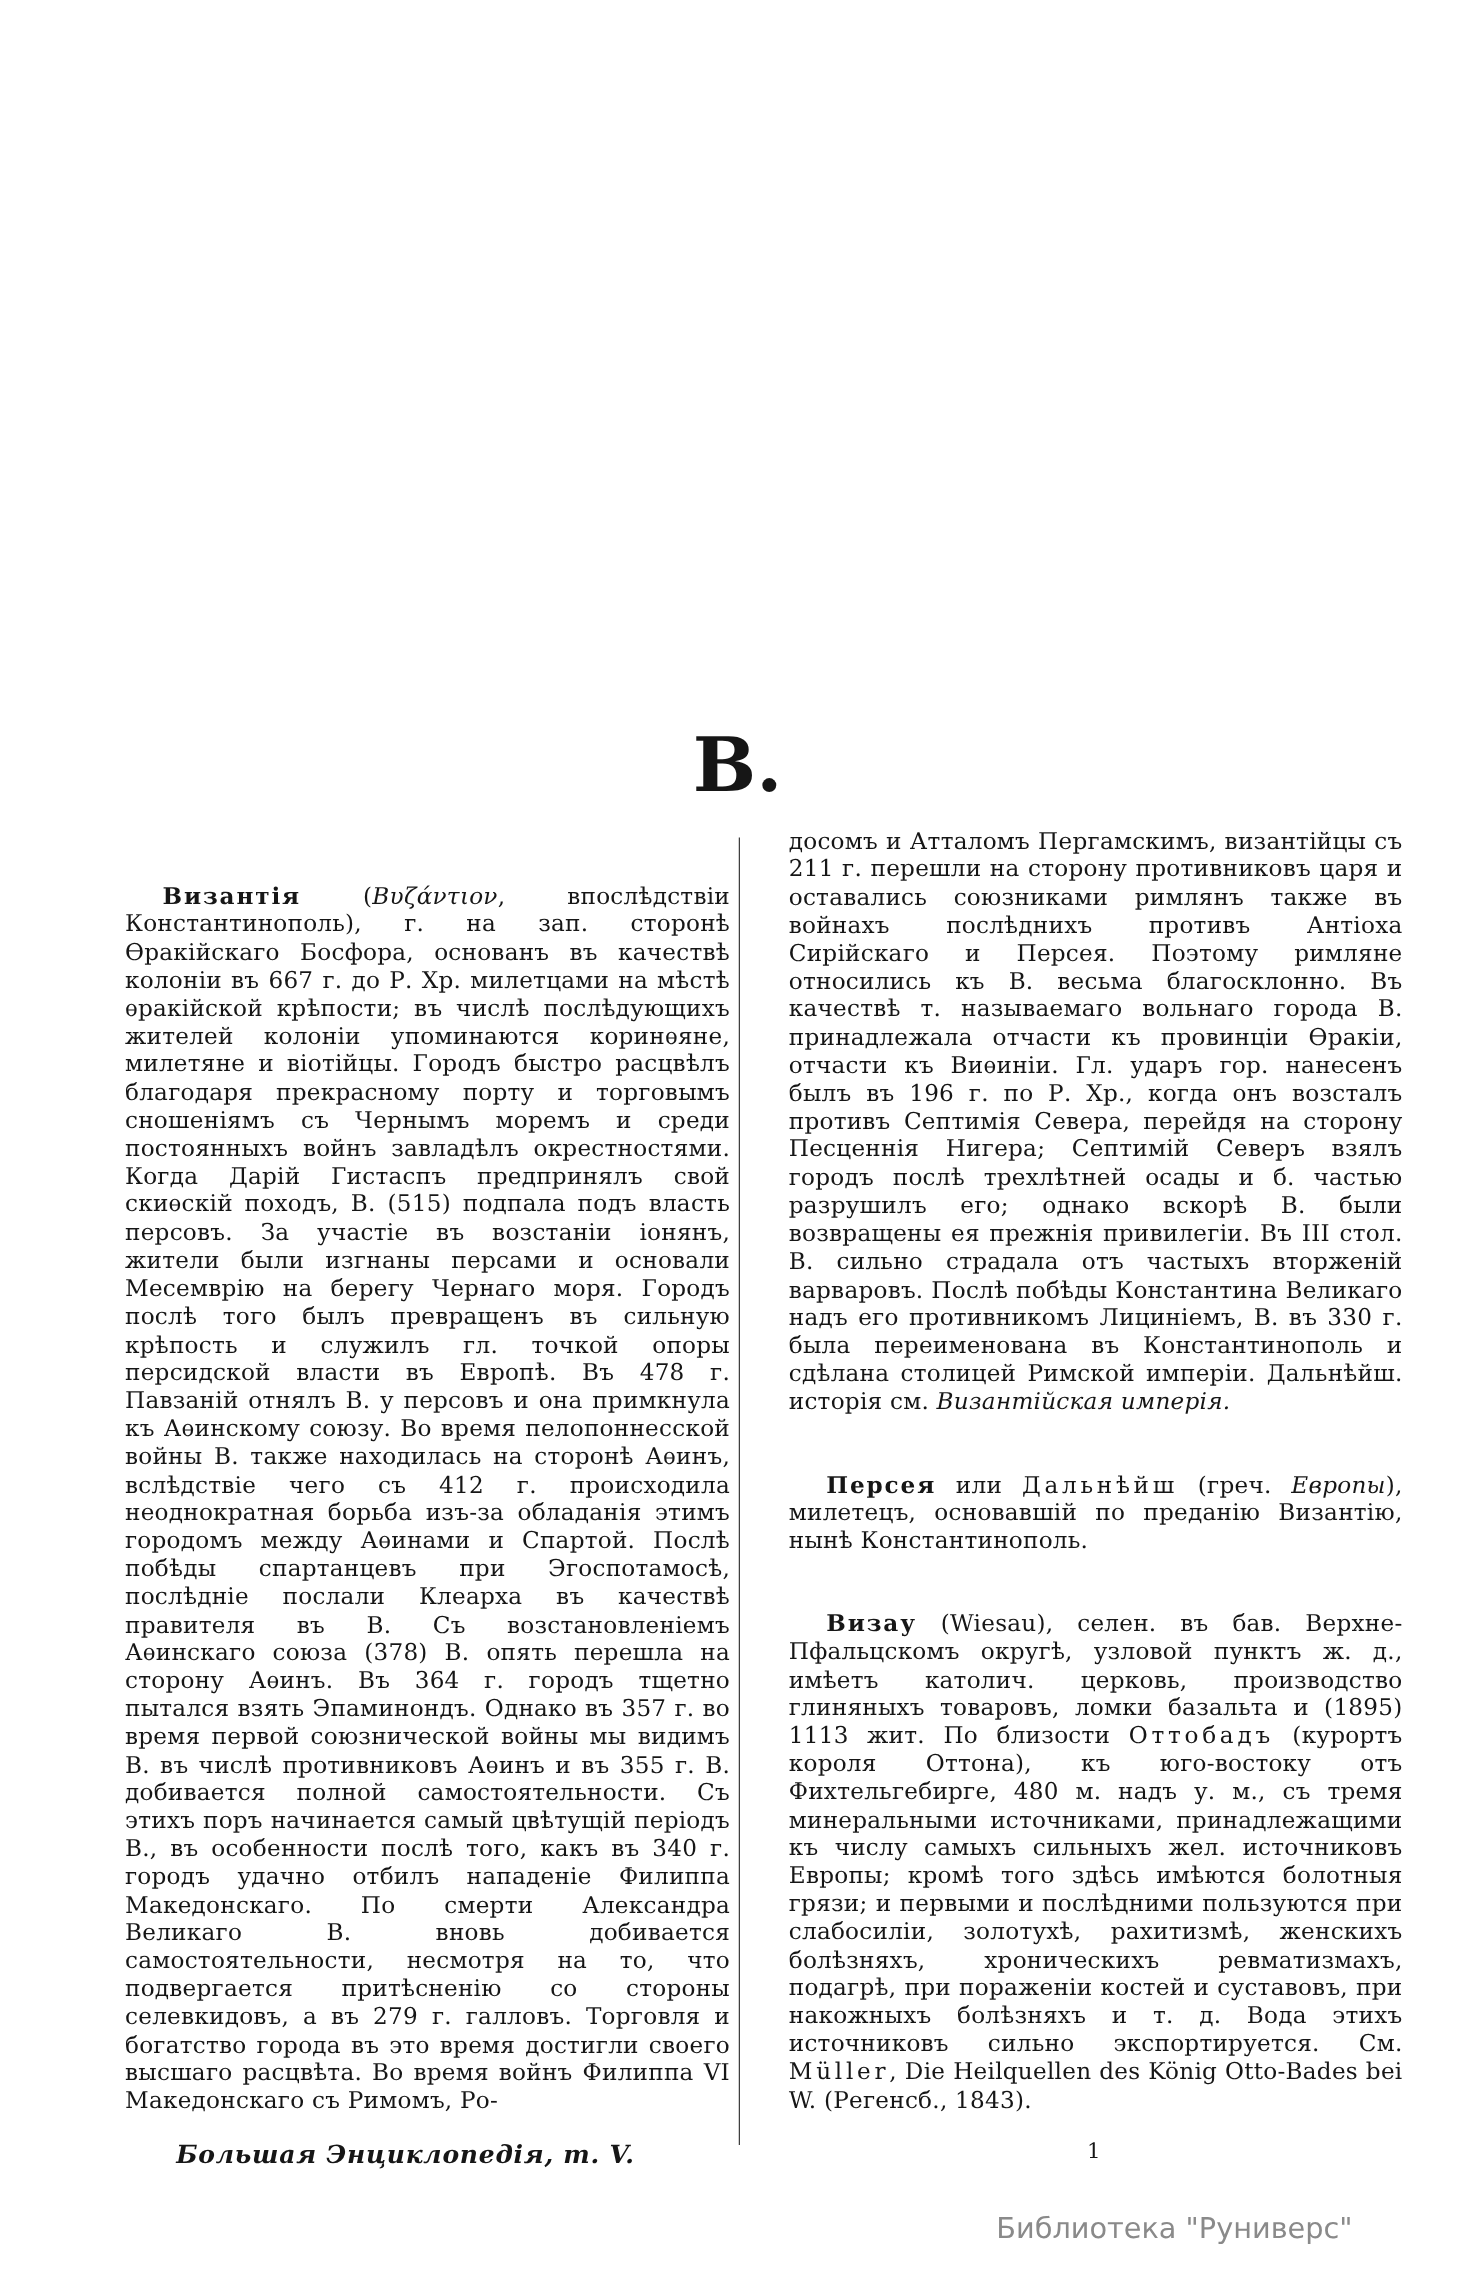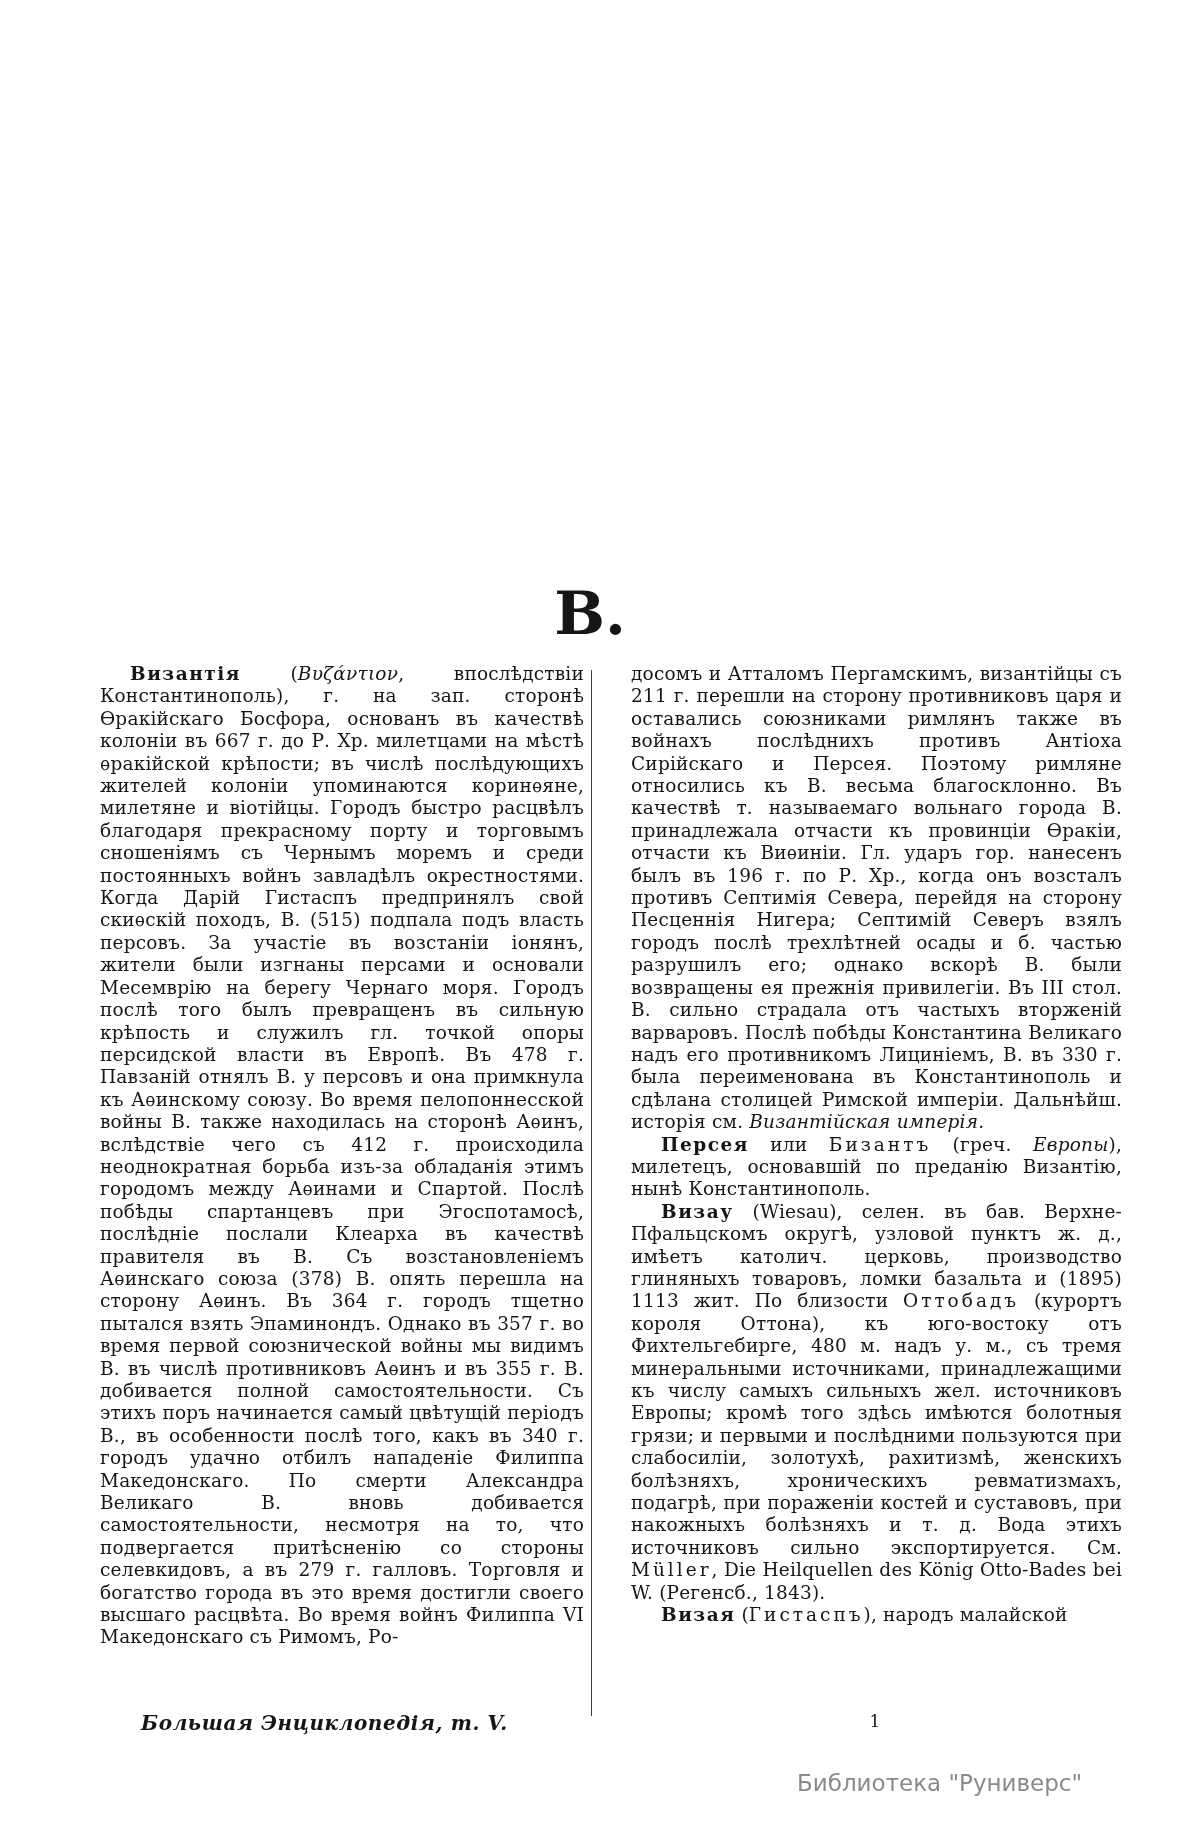--- a/index.html
+++ b/index.html
@@ -24,21 +24,21 @@
     top: 663px;
     text-align: justify;
     font-size: 18.5px;
     line-height: 22.4px;
     letter-spacing: 0.2px;
     overflow: hidden;
   }
   .col-left  { left: 100px; width: 484px; height: 1052px; }
   .col-right { left: 631px; width: 491px; height: 1064px; }
   .col p { margin: 0; }
-  p.entry { text-indent: 30px; }
+  p.entry { text-indent: 30px; margin-top: 44px; }
   p.continuation { text-indent: 0; }
   .hw { font-weight: 700; letter-spacing: 1.5px; }
   .sp { letter-spacing: 3px; }
   .it { font-style: italic; }
   .divider {
     position: absolute;
     left: 591px; top: 670px;
     width: 1px; height: 1046px;
     background: #3f3f3f;
   }
@@ -74,21 +74,21 @@
 
   <div class="col col-left">
     <p class="entry"><span class="hw">Византія</span><span> (</span><span class="it">Βυζάντιον</span><span>, впослѣдствіи Константинополь), г. на зап. сторонѣ Ѳракійскаго Босфора, основанъ въ качествѣ колоніи въ 667 г. до Р. Хр. милетцами на мѣстѣ ѳракійской крѣпости; въ числѣ послѣдующихъ жителей колоніи упоминаются коринѳяне, милетяне и віотійцы. Городъ быстро расцвѣлъ благодаря прекрасному порту и торговымъ сношеніямъ съ Чернымъ моремъ и среди постоянныхъ войнъ завладѣлъ окрестностями. Когда Дарій Гистаспъ предпринялъ свой скиѳскій походъ, В. (515) подпала подъ власть персовъ. За участіе въ возстаніи іонянъ, жители были изгнаны персами и основали Месемврію на берегу Чернаго моря. Городъ послѣ того былъ превращенъ въ сильную крѣпость и служилъ гл. точкой опоры персидской власти въ Европѣ. Въ 478 г. Павзаній отнялъ В. у персовъ и она примкнула къ Аѳинскому союзу. Во время пелопоннесской войны В. также находилась на сторонѣ Аѳинъ, вслѣдствіе чего съ 412 г. происходила неоднократная борьба изъ-за обладанія этимъ городомъ между Аѳинами и Спартой. Послѣ побѣды спартанцевъ при Эгоспотамосѣ, послѣдніе послали Клеарха въ качествѣ правителя въ В. Съ возстановленіемъ Аѳинскаго союза (378) В. опять перешла на сторону Аѳинъ. Въ 364 г. городъ тщетно пытался взять Эпаминондъ. Однако въ 357 г. во время первой союзнической войны мы видимъ В. въ числѣ противниковъ Аѳинъ и въ 355 г. В. добивается полной самостоятельности. Съ этихъ поръ начинается самый цвѣтущій періодъ В., въ особенности послѣ того, какъ въ 340 г. городъ удачно отбилъ нападеніе Филиппа Македонскаго. По смерти Александра Великаго В. вновь добивается самостоятельности, несмотря на то, что подвергается притѣсненію со стороны селевкидовъ, а въ 279 г. галловъ. Торговля и богатство города въ это время достигли своего высшаго расцвѣта. Во время войнъ Филиппа VI Македонскаго съ Римомъ, Ро-</span></p>
   </div>
 
   <div class="divider"></div>
 
   <div class="col col-right">
     <p class="continuation"><span>досомъ и Атталомъ Пергамскимъ, византійцы съ 211 г. перешли на сторону противниковъ царя и оставались союзниками римлянъ также въ войнахъ послѣднихъ противъ Антіоха Сирійскаго и Персея. Поэтому римляне относились къ В. весьма благосклонно. Въ качествѣ т. называемаго вольнаго города В. принадлежала отчасти къ провинціи Ѳракіи, отчасти къ Виѳиніи. Гл. ударъ гор. нанесенъ былъ въ 196 г. по Р. Хр., когда онъ возсталъ противъ Септимія Севера, перейдя на сторону Песценнія Нигера; Септимій Северъ взялъ городъ послѣ трехлѣтней осады и б. частью разрушилъ его; однако вскорѣ В. были возвращены ея прежнія привилегіи. Въ III стол. В. сильно страдала отъ частыхъ вторженій варваровъ. Послѣ побѣды Константина Великаго надъ его противникомъ Лициніемъ, В. въ 330 г. была переименована въ Константинополь и сдѣлана столицей Римской имперіи. Дальнѣйш. исторія см. </span><span class="it">Византійская имперія.</span></p>
 
-    <p class="entry"><span class="hw">Персея</span><span> или </span><span class="sp">Бизантъ</span><span> (греч. </span><span class="it">Европы</span><span>), милетецъ, основавшій по преданію Византію, нынѣ Константинополь.</span></p>
+    <p class="entry"><span class="hw">Персея</span><span> или </span><span class="sp">Дальнѣйш</span><span> (греч. </span><span class="it">Европы</span><span>), милетецъ, основавшій по преданію Византію, нынѣ Константинополь.</span></p>
 
     <p class="entry"><span class="hw">Визау</span><span> (Wiesau), селен. въ бав. Верхне-Пфальцскомъ округѣ, узловой пунктъ ж. д., имѣетъ католич. церковь, производство глиняныхъ товаровъ, ломки базальта и (1895) 1113 жит. По близости </span><span class="sp">Оттобадъ</span><span> (курортъ короля Оттона), къ юго-востоку отъ Фихтельгебирге, 480 м. надъ у. м., съ тремя минеральными источниками, принадлежащими къ числу самыхъ сильныхъ жел. источниковъ Европы; кромѣ того здѣсь имѣются болотныя грязи; и первыми и послѣдними пользуются при слабосиліи, золотухѣ, рахитизмѣ, женскихъ болѣзняхъ, хроническихъ ревматизмахъ, подагрѣ, при пораженіи костей и суставовъ, при накожныхъ болѣзняхъ и т. д. Вода этихъ источниковъ сильно экспортируется. См. </span><span class="sp">Müller</span><span>, Die Heilquellen des König Otto-Bades bei W. (Регенсб., 1843).</span></p>
 
     <p class="entry"><span class="hw">Визая</span><span> (</span><span class="sp">Гистаспъ</span><span>), народъ малайской</span></p>
   </div>
 
   <div class="footer-left">Большая Энциклопедія, т. V.</div>
   <div class="page-number">1</div>
   <div class="watermark">Библиотека "Руниверс"</div>
 

